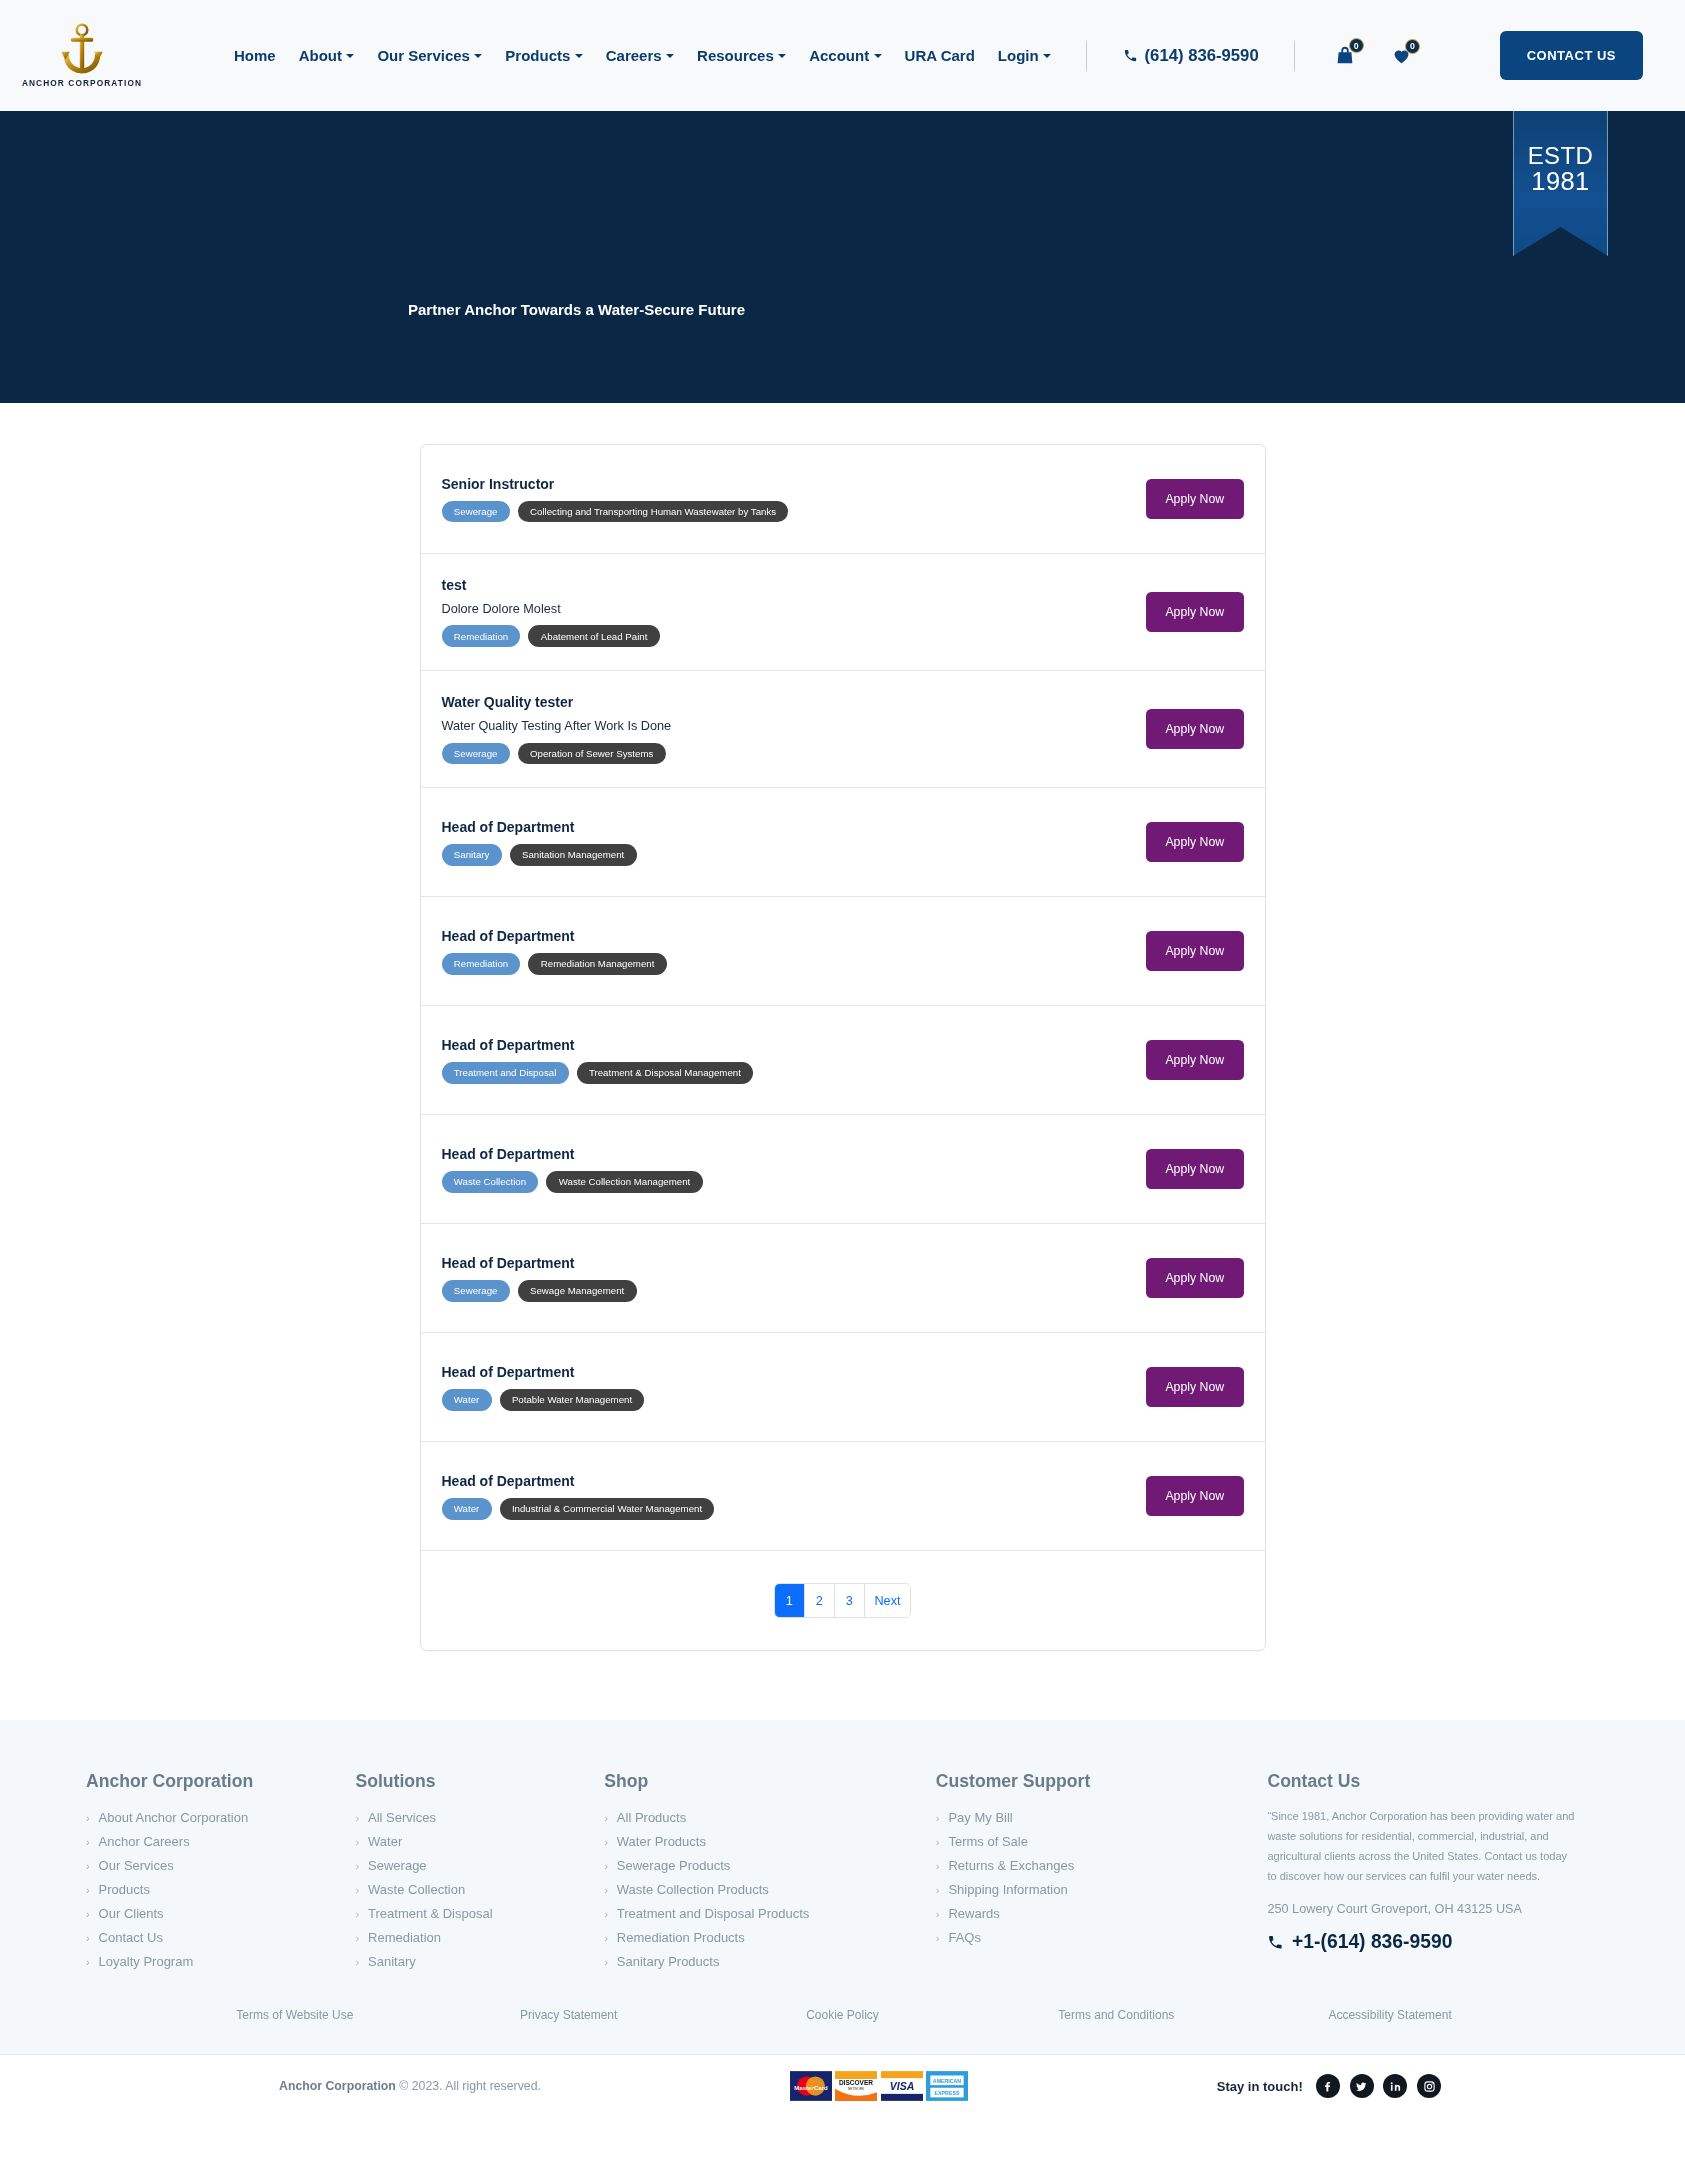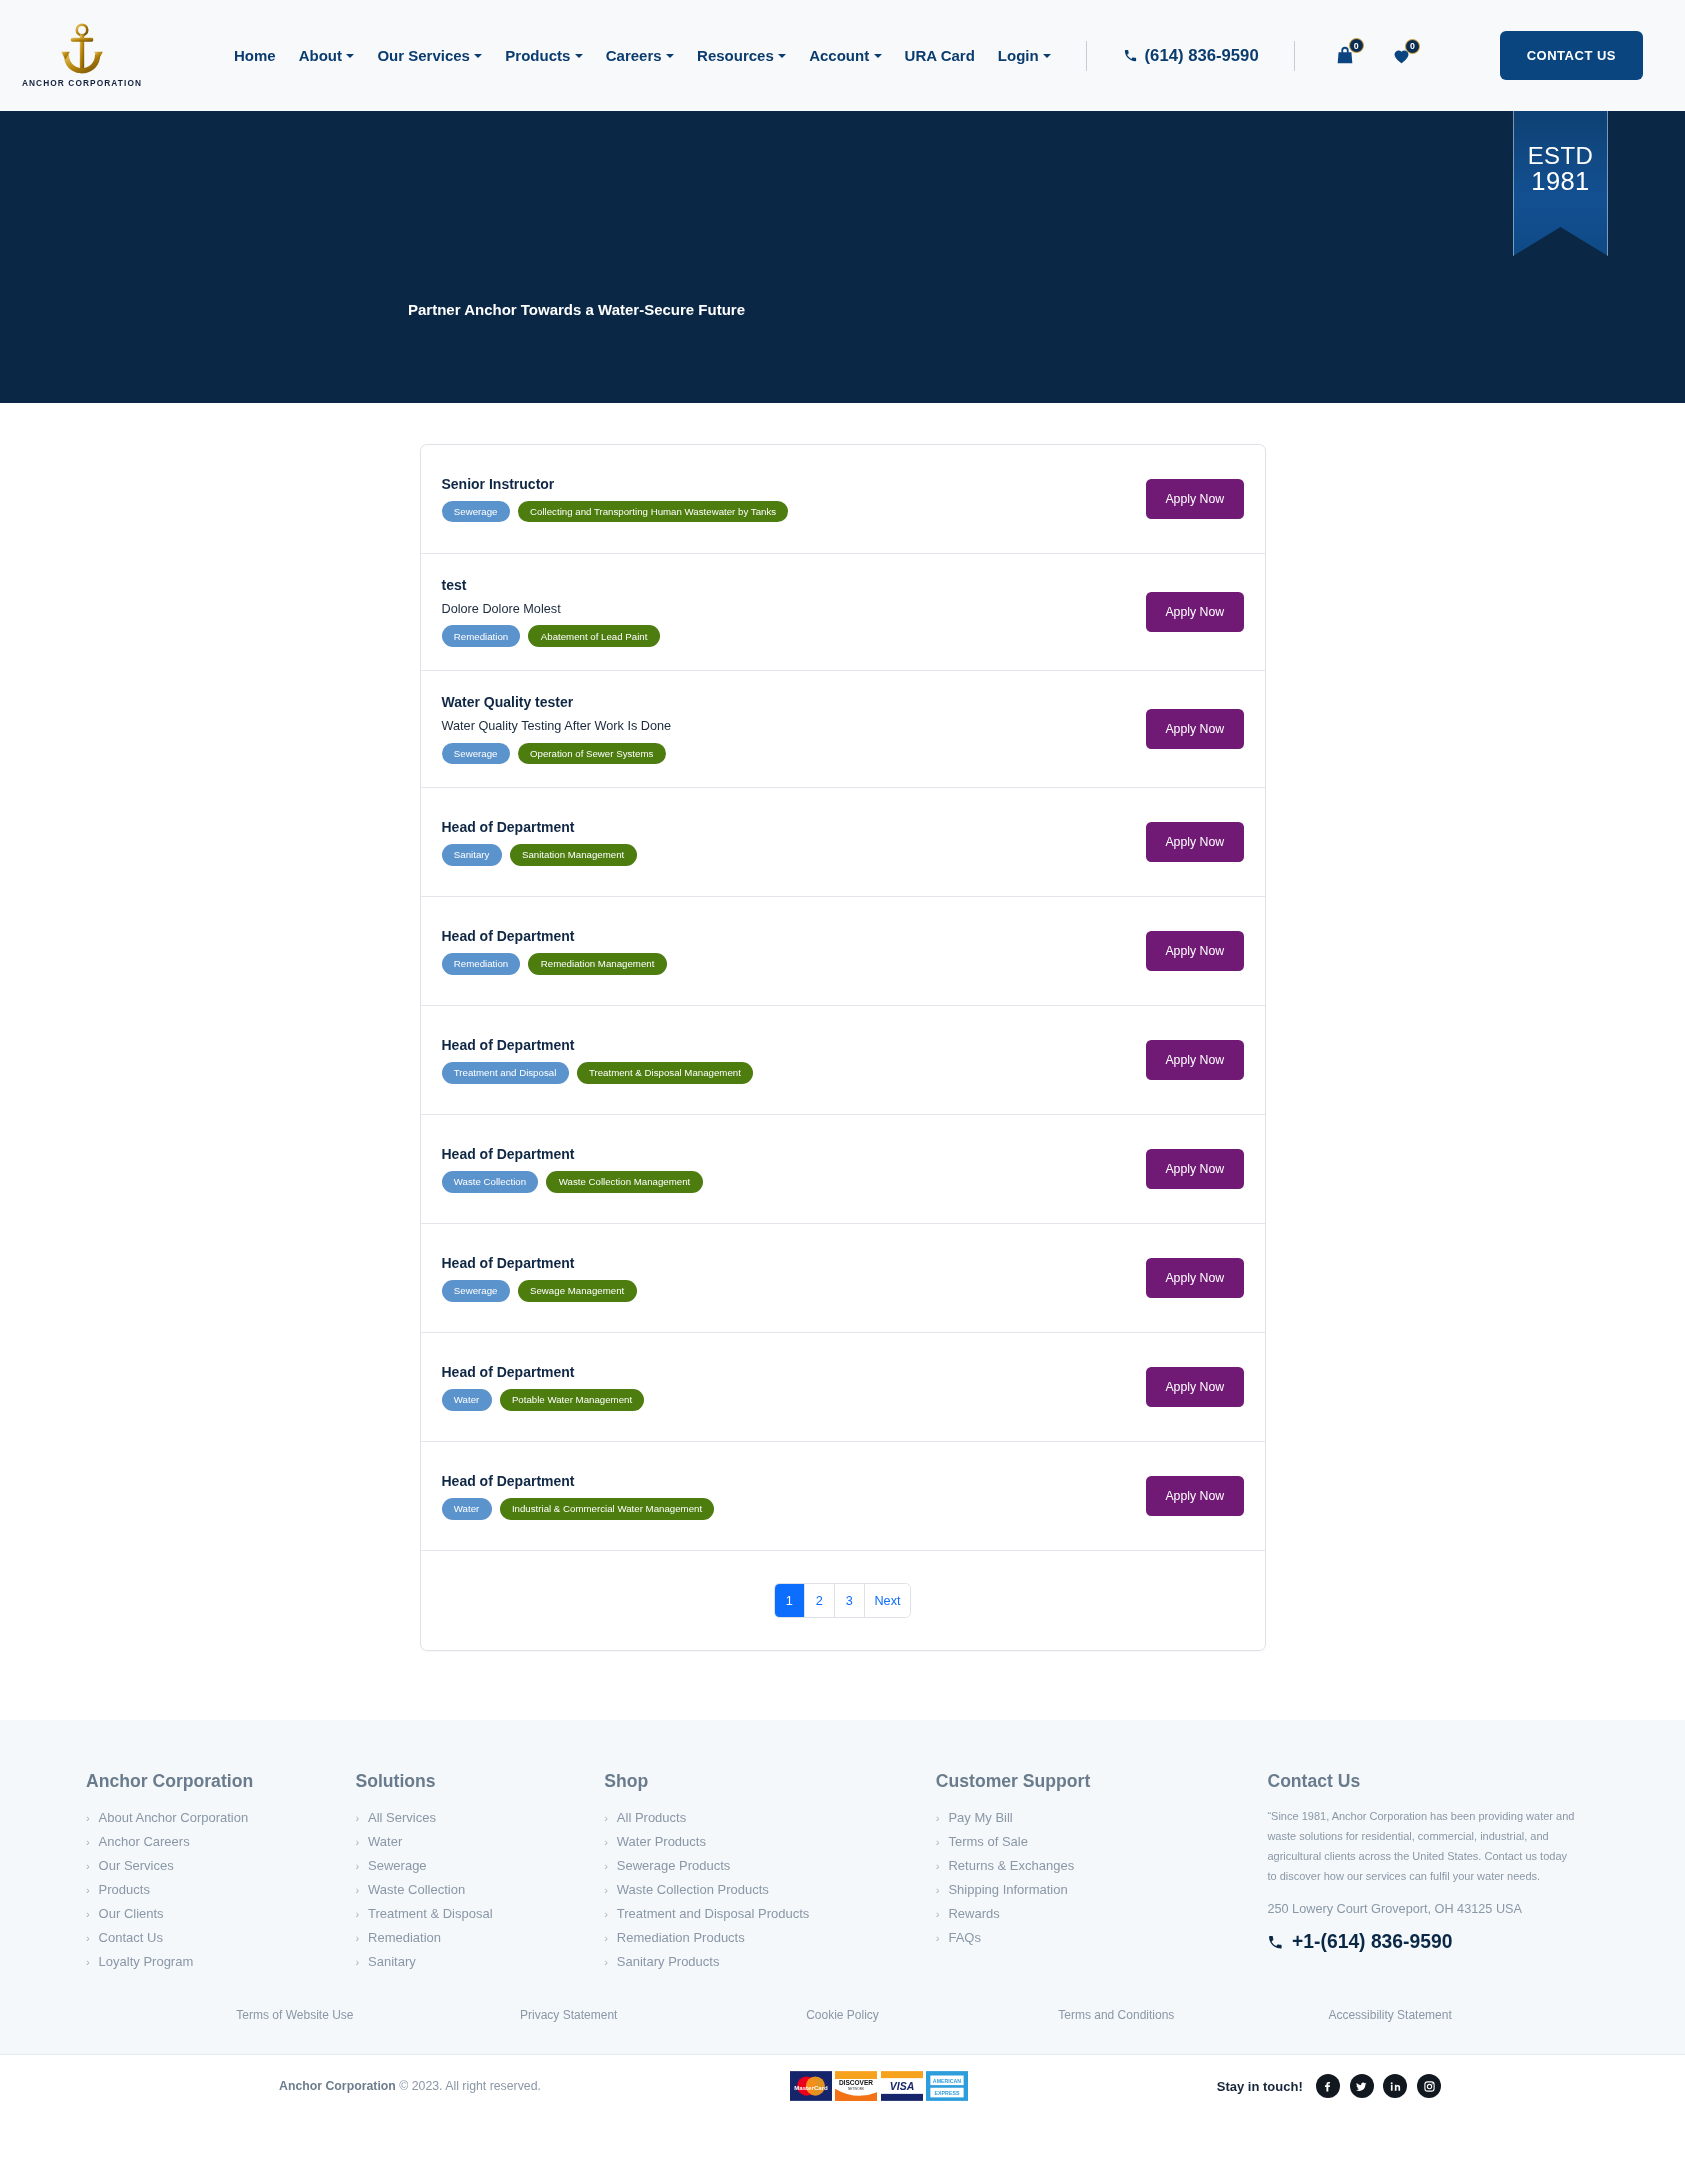--- a/index.html
+++ b/index.html
@@ -210,21 +210,21 @@
     font-size: 9.7px;
     color: #ffffff;
     border-radius: 877px;
     padding: 5.3px 12.3px;
     font-weight: 500;
     white-space: nowrap;
     line-height: 1.15;
     cursor: pointer;
   }
   .tag.cat  { background: #5b93cc; }
-  .tag.spec { background: #4d7c0f; }
+  .tag.spec { background: #404040; }
   .apply-btn {
     background: #701a75;
     color: #ffffff;
     border: none;
     border-radius: 5.3px;
     font-size: 12.3px;
     font-weight: 400;
     padding: 13px 19.3px;
     cursor: pointer;
     white-space: nowrap;
@@ -315,21 +315,21 @@
     font-weight: 700;
     color: #0a2845;
     display: flex;
     align-items: center;
     gap: 8px;
     cursor: pointer;
     text-align: right;
   }
   .legal-bar {
     display: flex;
-    justify-content: flex-end;
+    justify-content: space-between;
     gap: 0;
     padding: 34px 0 32px 0;
     max-width: 1369px;
     margin: 0 auto;
   }
   .legal-link {
     font-size: 12px;
     color: #8a97a6;
     width: 20%;
     text-align: center;

